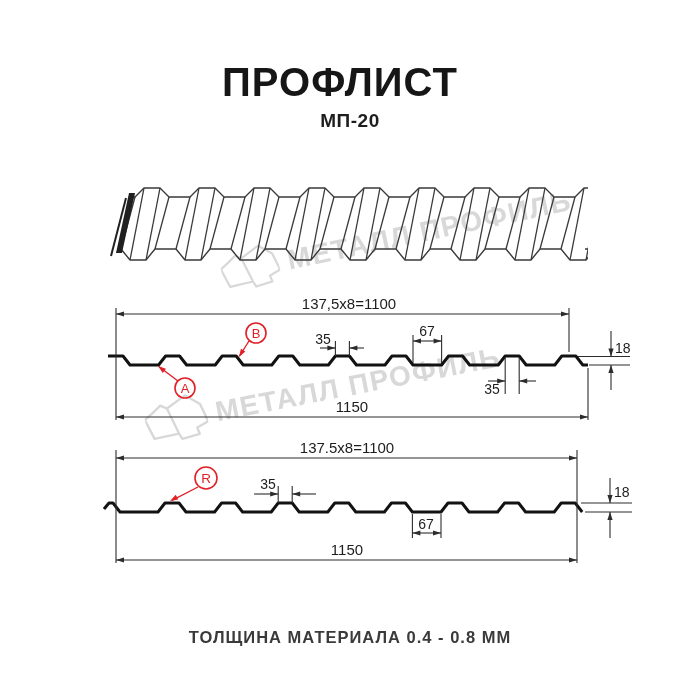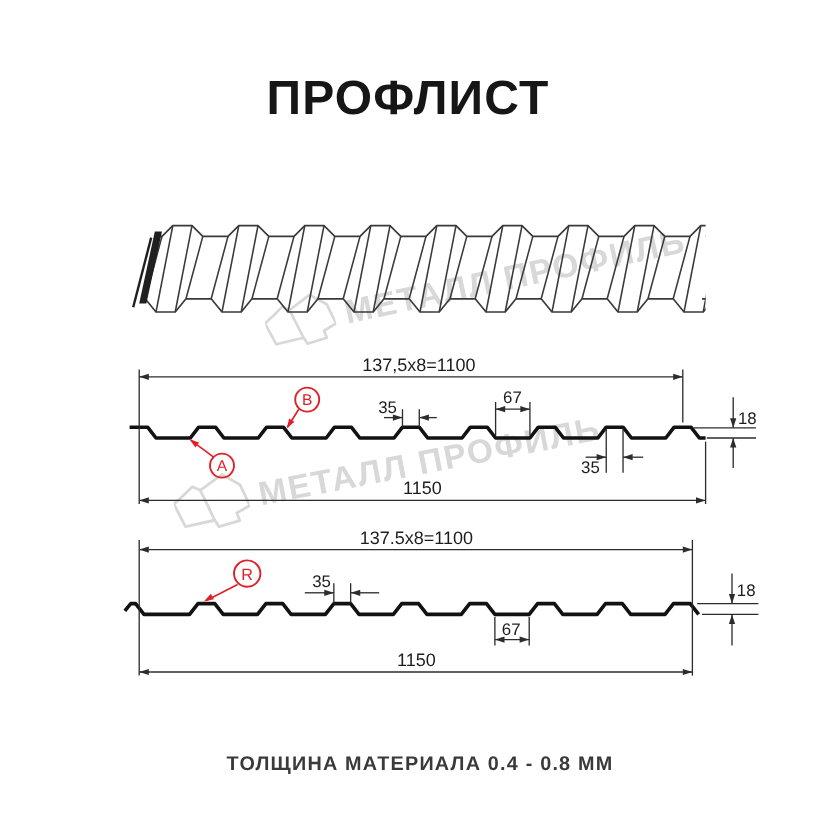--- a/index.html
+++ b/index.html
@@ -16,20 +16,21 @@
   .wm .wm-text{font-size:28px;font-weight:bold;letter-spacing:1.5px;color:#d8d8d8;white-space:nowrap;}
   #draw{position:absolute;left:0;top:0;z-index:2;}
   svg text{font-family:"Liberation Sans",sans-serif;}
 </style>
 </head>
 <body>
 
 <div class="stage">
 
   <div class="title">ПРОФЛИСТ</div>
+  <div class="subtitle">МП-20</div>
 
   <div class="wm" style="left:222px;top:252px;transform:rotate(-12deg);">
     <svg width="58" height="46" viewBox="0 0 104 80">
       <path d="M74 2 L96 21 L104 52 L84 59 L86 70 L56 73 L52 63 L10 64 L0 30 L15 21 L30 11 L40 18 Z M52 63 L40 18" fill="none" stroke="#d8d8d8" stroke-width="4" stroke-linejoin="round"></path>
     </svg>
     <span class="wm-text">МЕТАЛЛ ПРОФИЛЬ</span>
   </div>
 
   <div class="wm" style="left:146px;top:402px;transform:rotate(-11deg);">
     <svg width="62" height="48" viewBox="0 0 104 80">

